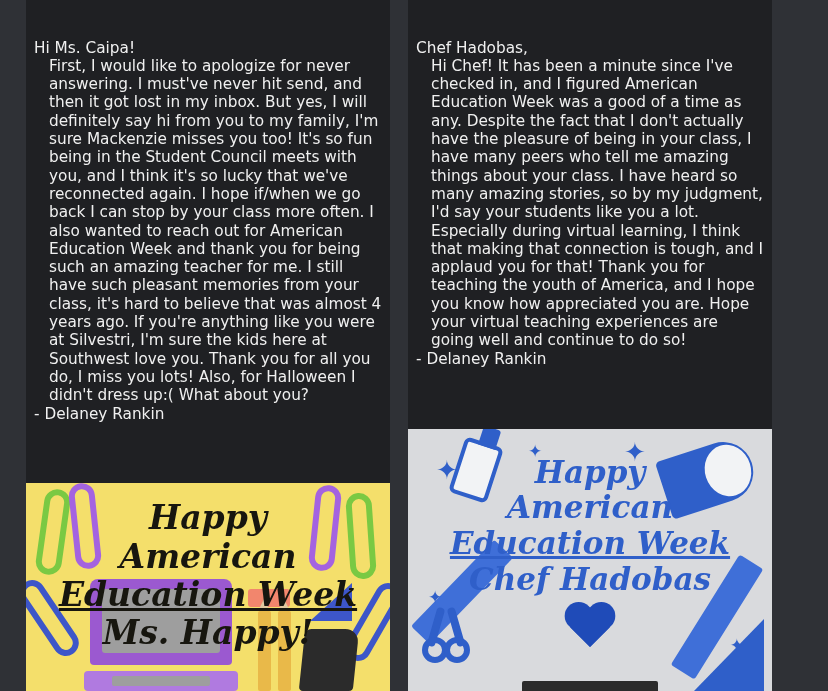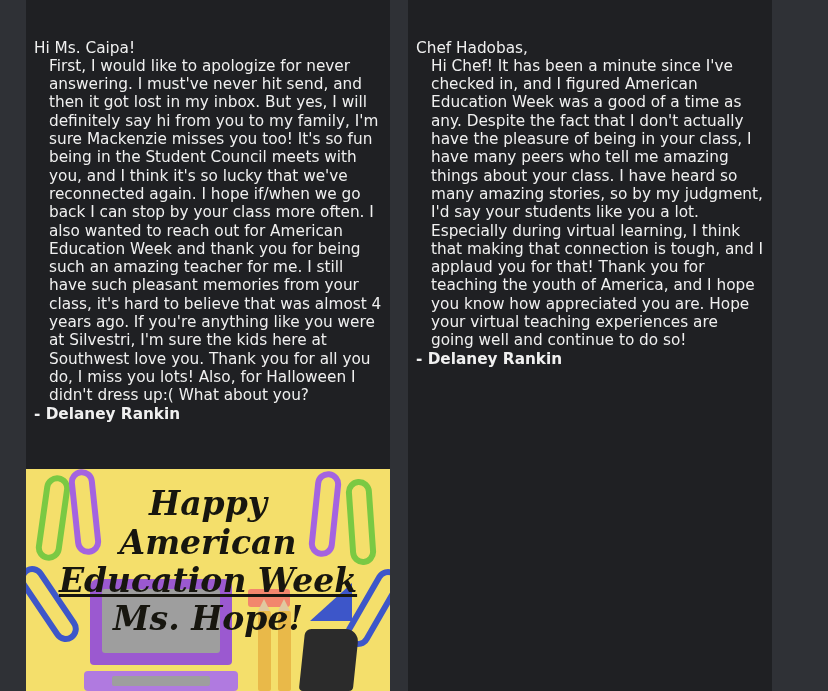--- a/index.html
+++ b/index.html
@@ -25,33 +25,33 @@
   }
   .card {
     width: 364px;
     background: #1f2023;
     display: flex;
     flex-direction: column;
     overflow: hidden;
     position: relative;
   }
   .card.left { margin-top: 0; }
-  .card.right { margin-top: 0; align-items: flex-end; }
+  .card.right { margin-top: 0; }
 
   .note {
-    padding: 2px 8px 10px 8px;
+    padding: 2px 8px 24px 8px;
     font-size: 15.3px;
     line-height: 18.3px;
     color: #f0f0f0;
     white-space: pre-wrap;
     word-wrap: break-word;
   }
   .note .salutation { display: block; }
   .note .body { display: block; margin-left: 15px; }
-  .note .signoff { display: block; font-weight: bold; }
+  .note .signoff { display: block; }
 
   .poster {
     flex: 1 1 auto;
     position: relative;
     overflow: hidden;
   }
   .poster-yellow { background: #f4df6b; }
   .poster-gray { background: #d9dadd; }
 
   .poster-inner {
@@ -357,21 +357,21 @@
         <div class="triangle-ruler"></div>
         <div class="pencil" style="left:232px;"></div>
         <div class="pencil" style="left:252px;"></div>
         <div class="stapler"></div>
       </div>
 
       <div class="poster-title">
         <span class="l1">Happy</span>
         <span class="l2">American</span>
         <span class="l3">Education Week</span>
-        <span class="l4">Ms. Hope!</span>
+        <span class="l4">Ms. Happy!</span>
       </div>
     </div>
   </div>
 
   <div class="card right">
     <div class="note">
       <span class="salutation">Chef Hadobas,</span><span class="body">Hi Chef! It has been a minute since I've checked in, and I figured American Education Week was a good of a time as any. Despite the fact that I don't actually have the pleasure of being in your class, I have many peers who tell me amazing things about your class. I have heard so many amazing stories, so by my judgment, I'd say your students like you a lot. Especially during virtual learning, I think that making that connection is tough, and I applaud you for that! Thank you for teaching the youth of America, and I hope you know how appreciated you are. Hope your virtual teaching experiences are going well and continue to do so!</span><span class="signoff">- Delaney Rankin</span>
     </div>
 
     <div class="poster poster-gray">

